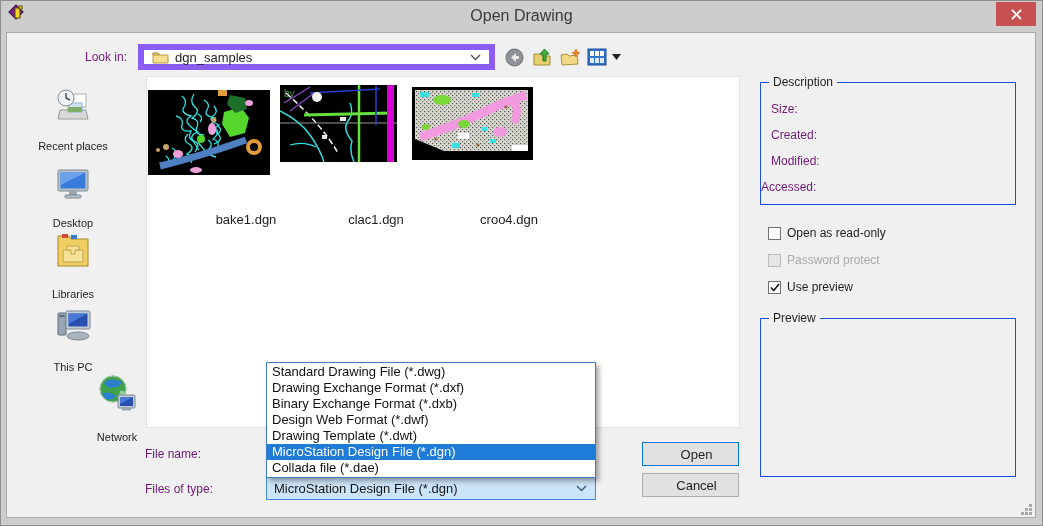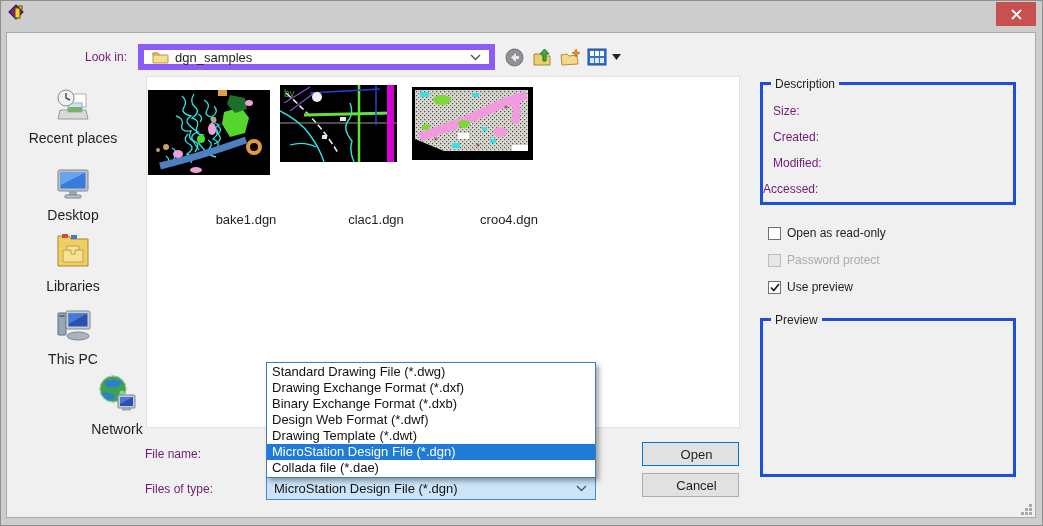--- a/index.html
+++ b/index.html
@@ -9,25 +9,25 @@
   .abs{position:absolute;}
   #client{left:6px;top:32px;width:1030px;height:486px;background:#f0f0f0;border:1px solid #a9a9a9;box-sizing:border-box;}
   #title{left:0;top:7px;width:100%;text-align:center;font-size:16px;color:#3a3a3a;}
   #close-btn{left:996px;top:2px;width:40px;height:24px;background:#c75050;display:flex;align-items:center;justify-content:center;cursor:pointer;}
   .label12{font-size:12px;color:#701a75;white-space:nowrap;}
   .label13{font-size:13px;color:#1e1e1e;white-space:nowrap;}
   #lookin-combo{left:138px;top:44px;width:357px;height:26px;background:#fff;border:6px solid #8b5cf6;box-sizing:border-box;display:flex;align-items:center;cursor:default;}
   #lookin-combo .txt{font-size:13px;margin-left:6px;}
   .toolbtn{top:46px;width:22px;height:22px;display:flex;align-items:center;justify-content:center;cursor:pointer;}
   .side-item{width:130px;text-align:center;cursor:pointer;}
-  .side-item .lbl{font-size:14px;margin-top:2px;}
+  .side-item .lbl{font-size:11px;margin-top:12px;}
   #filelist{left:146px;top:76px;width:594px;height:352px;background:#ffffff;border:1px solid #e2e2e2;box-sizing:border-box;}
   .thumb{image-rendering:pixelated;cursor:pointer;}
   .fname{font-size:13px;text-align:center;cursor:pointer;padding-left:37px;}
-  .groupbox{border:3px solid #1d4ed8;box-sizing:border-box;}
+  .groupbox{border:1px solid #1d4ed8;box-sizing:border-box;}
   .groupcap{position:absolute;top:-8px;left:8px;background:#f0f0f0;padding:0 4px;font-size:12px;color:#1e1e1e;}
   .chk{width:13px;height:13px;background:#fff;border:1px solid #707070;box-sizing:border-box;display:flex;align-items:center;justify-content:center;cursor:pointer;}
   .chk.disabled{background:#e6e6e6;border-color:#bcbcbc;cursor:default;}
   .chklbl{font-size:12px;margin-left:6px;cursor:pointer;}
   .chklbl.disabled{color:#ababab;}
   #filename-field{left:266px;top:444px;width:330px;height:24px;background:#fff;border:1px solid #8a8a8a;box-sizing:border-box;z-index:1;}
   #type-combo{left:266px;top:477px;width:330px;height:23px;background:#cce4f7;border:1px solid #3f8ad2;box-sizing:border-box;display:flex;align-items:center;cursor:pointer;z-index:1;}
   #type-combo .txt{font-size:13px;margin-left:7px;color:#141414;}
   #type-popup{left:266px;top:362px;width:328px;background:#fff;border:1px solid #4079c4;box-shadow:3px 3px 5px rgba(0,0,0,0.35);z-index:40;padding:1px 0;}
   .dd-item{height:16px;line-height:16px;font-size:13px;padding-left:5px;white-space:nowrap;cursor:pointer;color:#111;}
@@ -43,20 +43,21 @@
 
 <div id="window">
 
   <div class="abs" style="left:8px;top:4px;width:18px;height:18px;">
     <svg width="18" height="18" viewBox="0 0 18 18">
       <rect x="3" y="3" width="10" height="10" transform="rotate(45 8 8)" fill="#7c1f8e" stroke="#3d0a49"></rect>
       <rect x="7" y="4" width="5" height="10" fill="#f2d51e" stroke="#5a4a00"></rect>
       <rect x="11" y="2" width="3" height="3" fill="#f2d51e" stroke="#5a4a00"></rect>
     </svg>
   </div>
+  <div class="abs" id="title">Open Drawing</div>
   <div class="abs" id="close-btn">
     <svg width="11" height="11" viewBox="0 0 11 11">
       <path d="M1,1 L10,10 M10,1 L1,10" stroke="#ffffff" stroke-width="1.8"></path>
     </svg>
   </div>
 
   <div class="abs" id="client"></div>
 
   <div class="abs label12" style="left:85px;top:50px;">Look in:</div>
   <div class="abs" id="lookin-combo">

